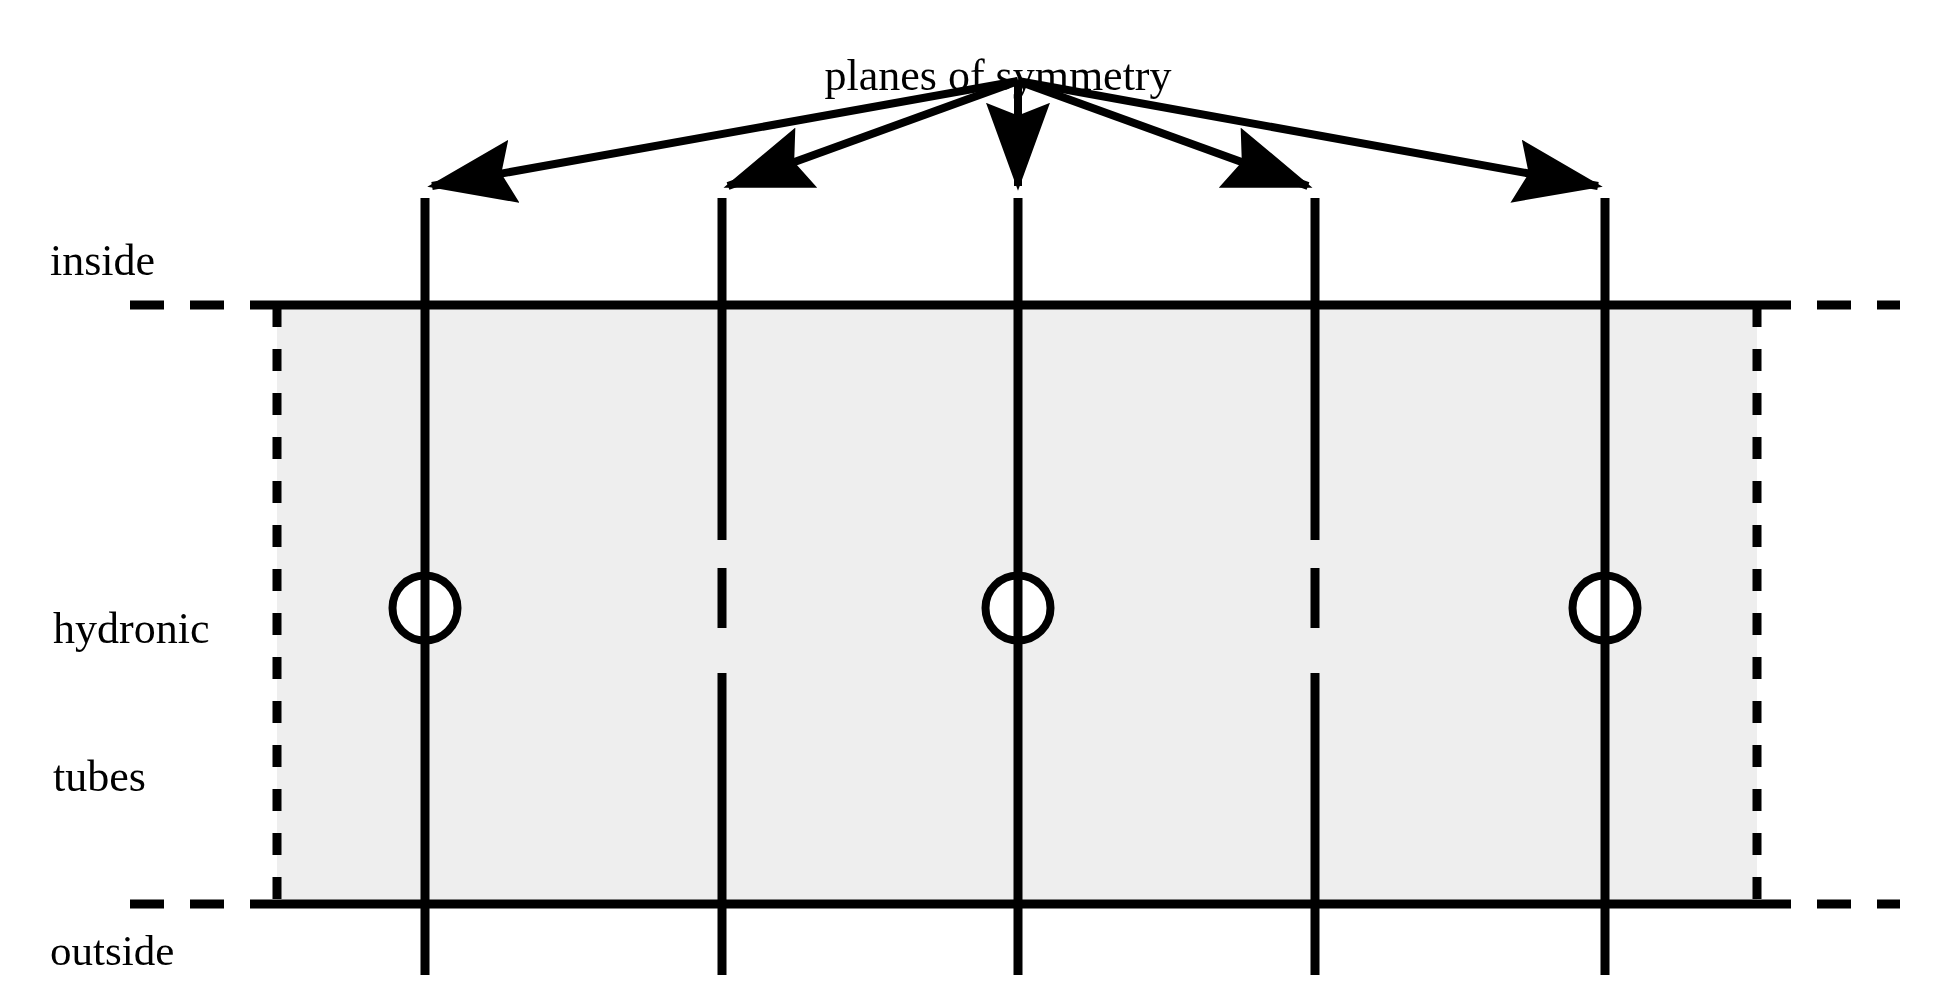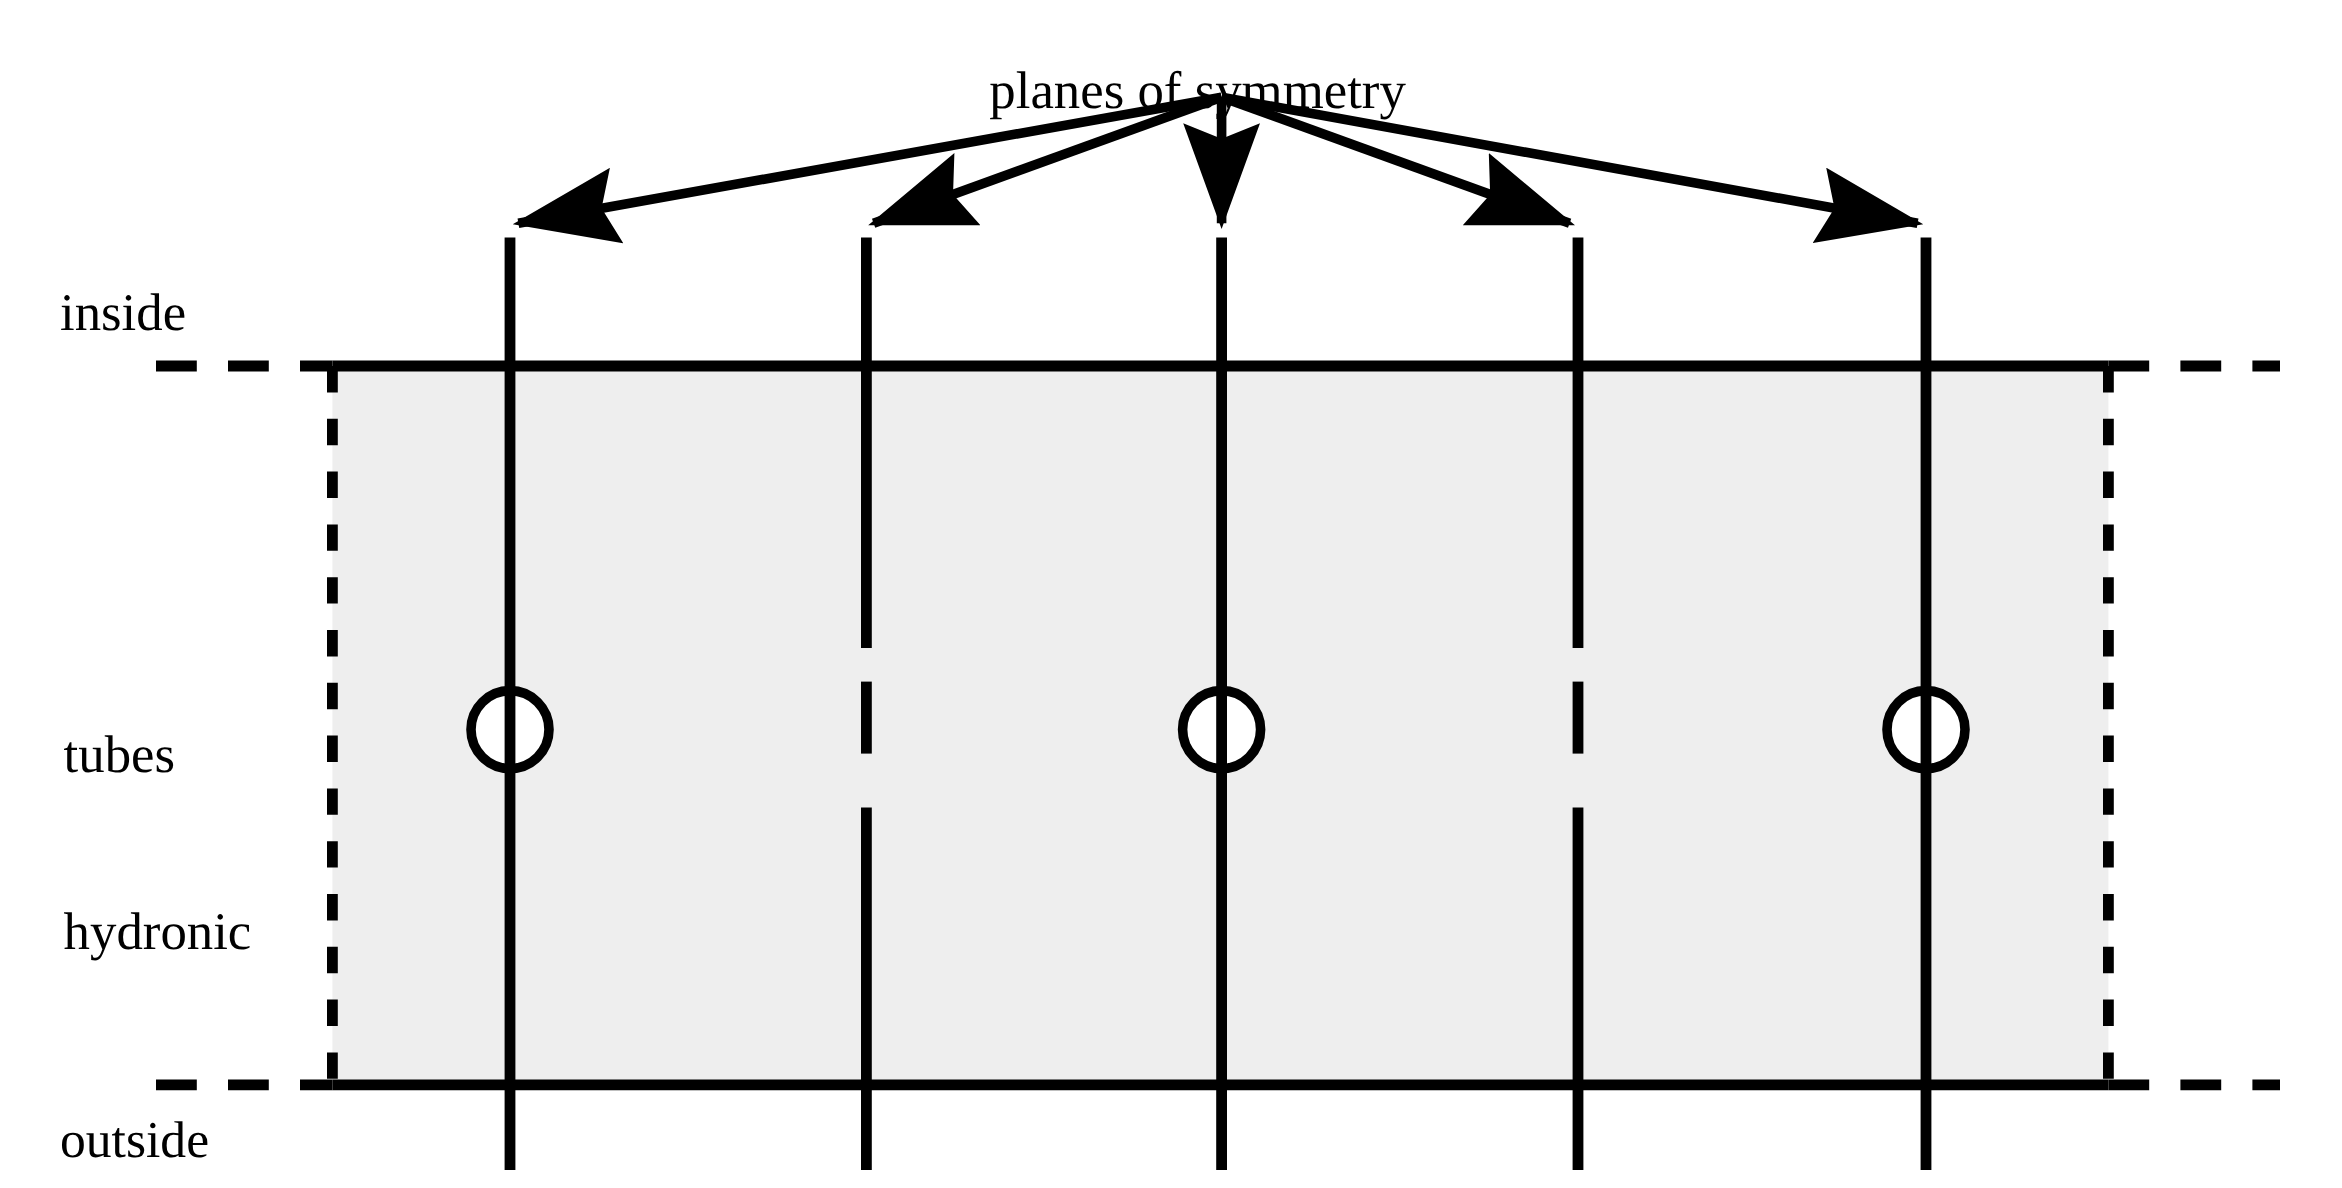--- a/index.html
+++ b/index.html
@@ -127,19 +127,19 @@
     </g>
   </svg>
 
   <div class="diagram-label" id="title-label">
     <span class="title-text">planes of symmetry</span>
   </div>
 
   <div class="diagram-label" id="inside-label">inside</div>
 
   <div class="diagram-label" id="slab-label">
+    <span class="slab-line">hydronic</span>
     <span class="slab-line">tubes</span>
-    <span class="slab-line">hydronic</span>
   </div>
 
   <div class="diagram-label" id="outside-label">outside</div>
 
 </div>
 
 </body></html>

